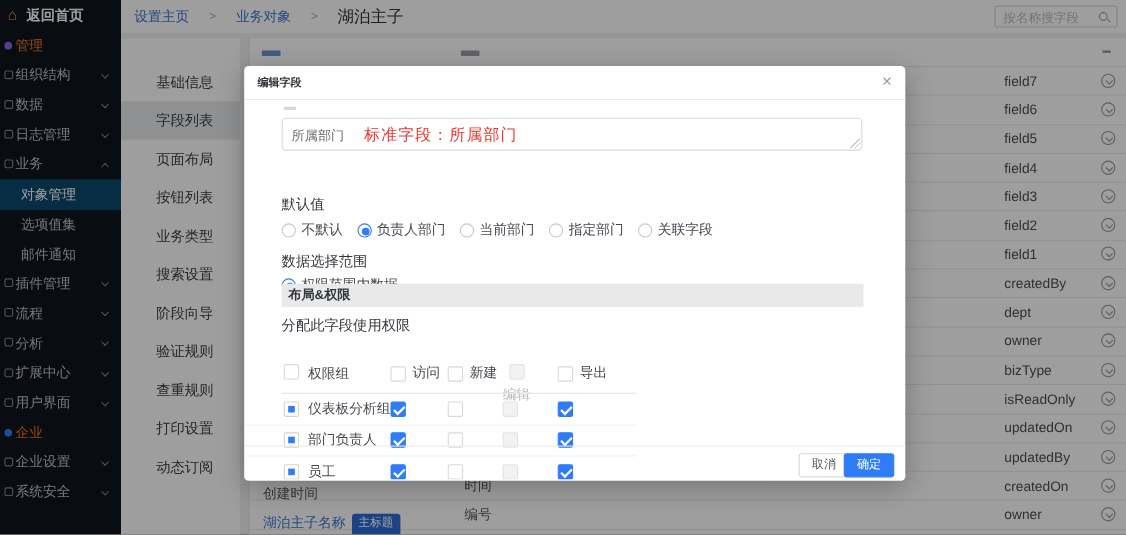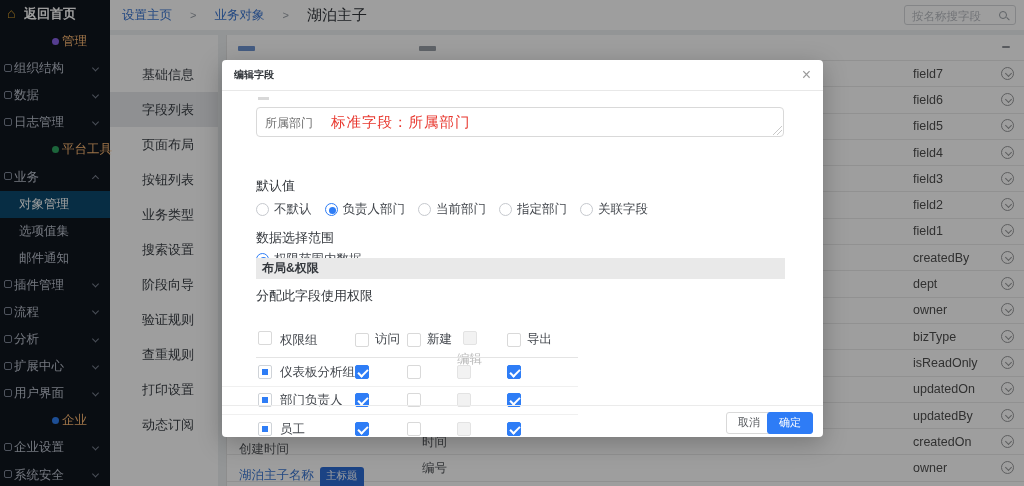--- a/index.html
+++ b/index.html
@@ -6,21 +6,21 @@
   *{box-sizing:border-box;font-family:"Liberation Sans","DejaVu Sans",sans-serif;}
   #stage{position:relative;width:1024px;height:486px;overflow:hidden;background:#eef0f3;}
 
   
   .sidebar{position:absolute;left:0;top:0;width:110px;height:486px;background:#10151e;z-index:2;}
   .snav-home{position:relative;height:28px;display:flex;align-items:center;color:#fff;font-size:13px;font-weight:bold;padding-left:24px;cursor:pointer;}
   .home-icon{position:absolute;left:7px;top:5px;font-size:14px;color:#dfa32c;font-weight:normal;}
   .snav-item{position:relative;height:27.1px;display:flex;align-items:center;color:#b9c0cc;font-size:12.5px;padding-left:14px;cursor:pointer;white-space:nowrap;}
   .snav-item[data-indent="true"]{padding-left:19px;}
   .snav-item[data-active="true"]{background:#0c4a6e;color:#fff;}
-  .snav-item[data-dim="true"]{color:#fdba74;margin-left:48px;}
+  .snav-item[data-dim="true"]{color:#f97316;}
   .s-icon{position:absolute;left:4px;top:50%;margin-top:-5px;width:8px;height:8px;border:1px solid #7e8796;border-radius:2px;}
   .s-chev{position:absolute;right:12px;top:50%;width:5px;height:5px;border:solid #79818f;border-width:0 1px 1px 0;transform:translateY(-70%) rotate(45deg);display:none;}
   .snav-item[data-chev="down"] .s-chev{display:block;}
   .snav-item[data-chev="up"] .s-chev{display:block;transform:translateY(-20%) rotate(-135deg);}
 
   
   .topbar{position:absolute;left:110px;right:0;top:0;height:30px;background:#fff;z-index:1;}
   .crumbs{position:absolute;left:12px;top:0;height:30px;display:flex;align-items:center;gap:18px;font-size:12.5px;justify-content:center;}
   .crumb-link{color:#3a76d2;cursor:pointer;}
   .crumb-sep{color:#9aa0a8;font-size:11px;}
@@ -130,25 +130,20 @@
         <div class="snav-item" data-chev="down">
         <span class="s-icon"></span>
         <span class="s-label">数据</span>
         <span class="s-chev"></span>
       </div>
         <div class="snav-item" data-chev="down">
         <span class="s-icon"></span>
         <span class="s-label">日志管理</span>
         <span class="s-chev"></span>
       </div>
-        <div class="snav-item" data-dim="true">
-        <span class="s-icon" style="background:#2ea35f;border:none;border-radius:50%;width:7px;height:7px;margin-top:-4px;"></span>
-        <span class="s-label">平台工具</span>
-
-      </div>
         <div class="snav-item" data-chev="up">
         <span class="s-icon"></span>
         <span class="s-label">业务</span>
         <span class="s-chev"></span>
       </div>
         <div class="snav-item" data-active="true" data-indent="true">
 
         <span class="s-label">对象管理</span>
 
       </div>

